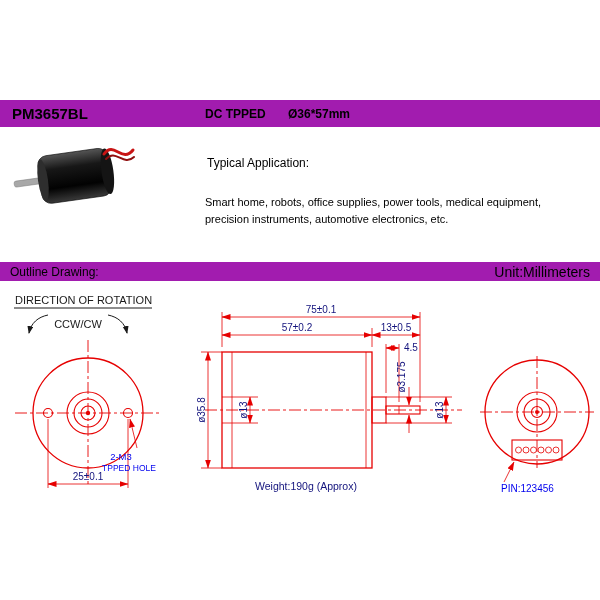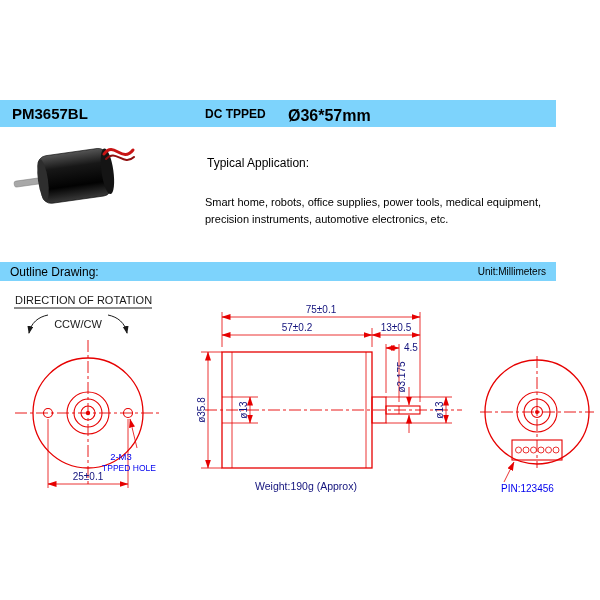--- a/index.html
+++ b/index.html
@@ -1,32 +1,32 @@
 <!DOCTYPE html>
 <html><head>
 <meta charset="utf-8">
 <style>
   html,body{margin:0;padding:0;}
   body{
     width:600px;height:600px;position:relative;overflow:hidden;
     background:#ffffff;font-family:"Liberation Sans",sans-serif;color:#000;
   }
-  .bar{position:absolute;left:0;width:556px;background:#7dd3fc;}
+  .bar{position:absolute;left:0;width:600px;background:#a21caf;}
   .bar1{top:100px;height:27px;}
   .bar1 span{position:absolute;white-space:pre;}
   .bar1 .model{left:12px;top:5px;font-size:15px;font-weight:700;}
   .bar1 .type{left:205px;top:7px;font-size:12px;font-weight:700;}
-  .bar1 .size{left:288px;top:7px;font-size:16px;font-weight:700;}
+  .bar1 .size{left:288px;top:7px;font-size:12px;font-weight:700;}
   .bar1 .sub{left:364px;top:7px;font-size:12px;font-weight:700;}
   .photo{position:absolute;left:8px;top:138px;width:132px;height:78px;}
   .app-label{position:absolute;left:207px;top:156px;font-size:12px;}
   .app-text{position:absolute;left:205px;top:194px;width:345px;font-size:11px;line-height:1.5;}
   .bar2{top:262px;height:19px;display:flex;align-items:center;justify-content:space-between;
         padding:0 10px;box-sizing:border-box;font-size:12px;}
-  .bar2 .unit{font-size:10px;}
+  .bar2 .unit{font-size:14px;}
   svg.drawing{position:absolute;left:0;top:290px;}
   
   .red{stroke:#e60000;fill:none;stroke-width:1.1;}
   .thick{stroke-width:1.3;}
   .thin{stroke-width:0.8;}
   .cl{stroke:#e60000;fill:none;stroke-width:0.9;stroke-dasharray:12 3 3 3;}
   .blkline{stroke:#1a1a1a;fill:none;stroke-width:1;}
   text.dim{fill:#13137d;font-size:10px;font-family:"Liberation Sans",sans-serif;}
   text.blk{fill:#1a1a1a;font-size:11px;font-family:"Liberation Sans",sans-serif;}
   text.blue{fill:#0000ee;font-size:9.5px;font-family:"Liberation Sans",sans-serif;}

